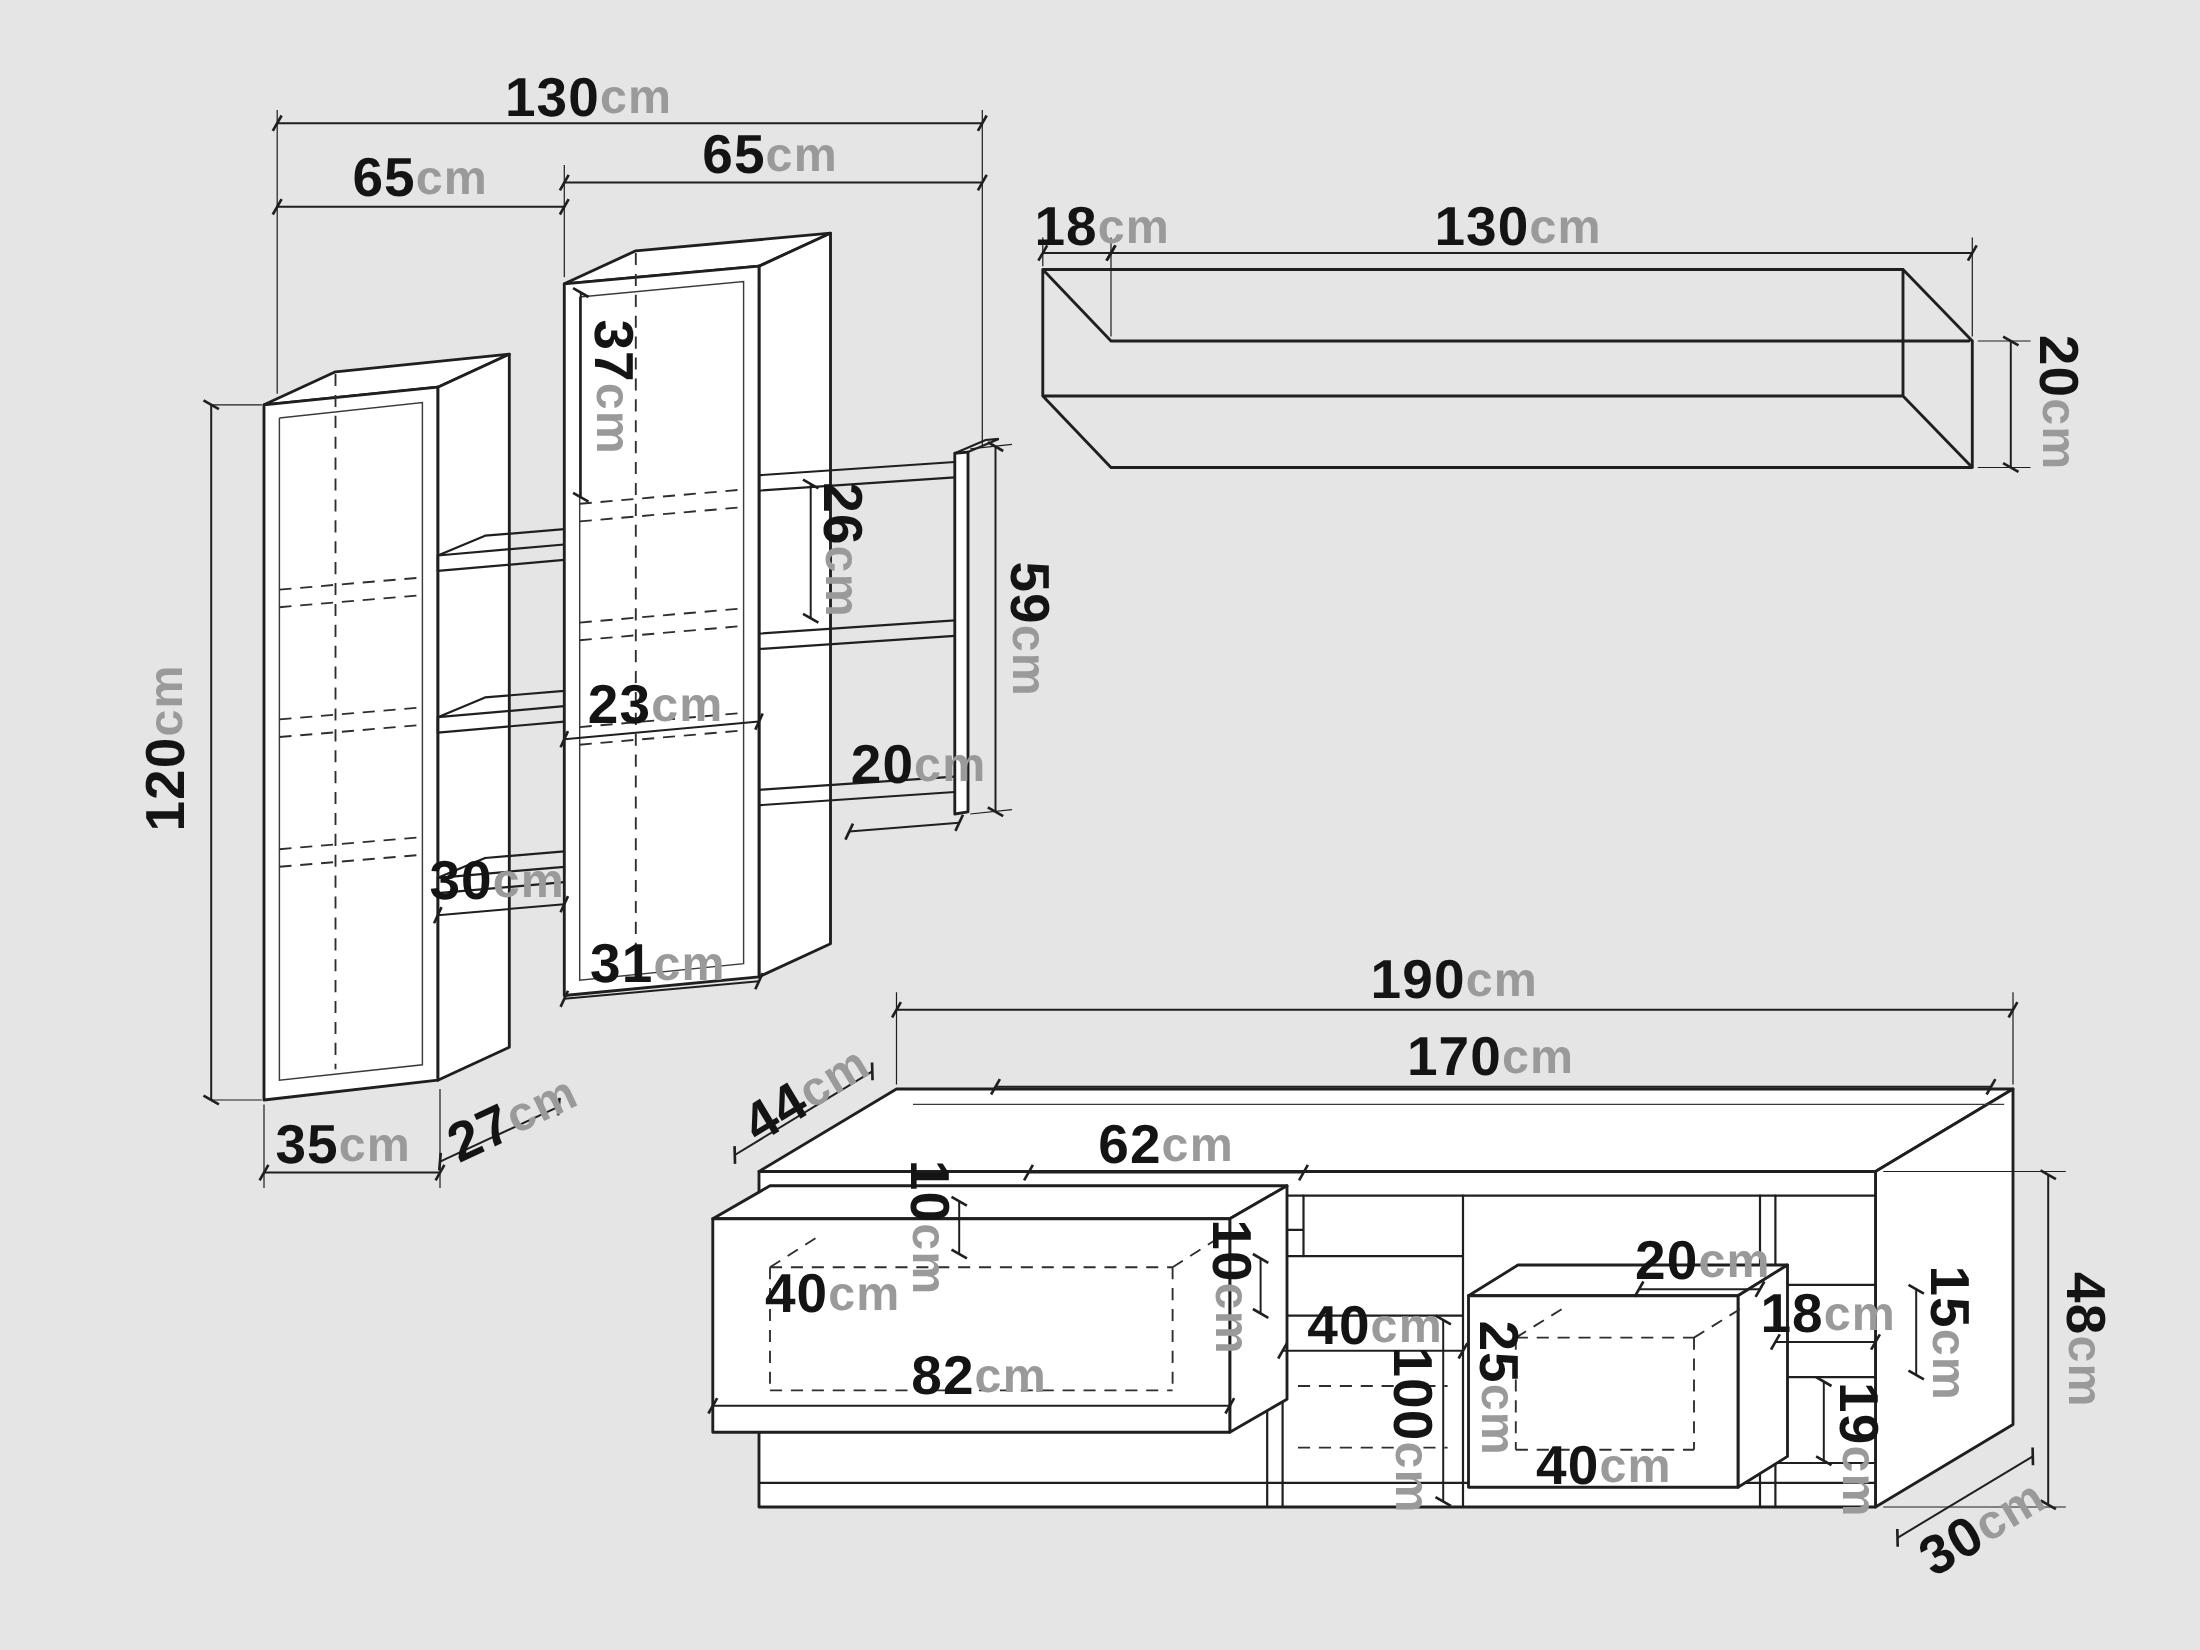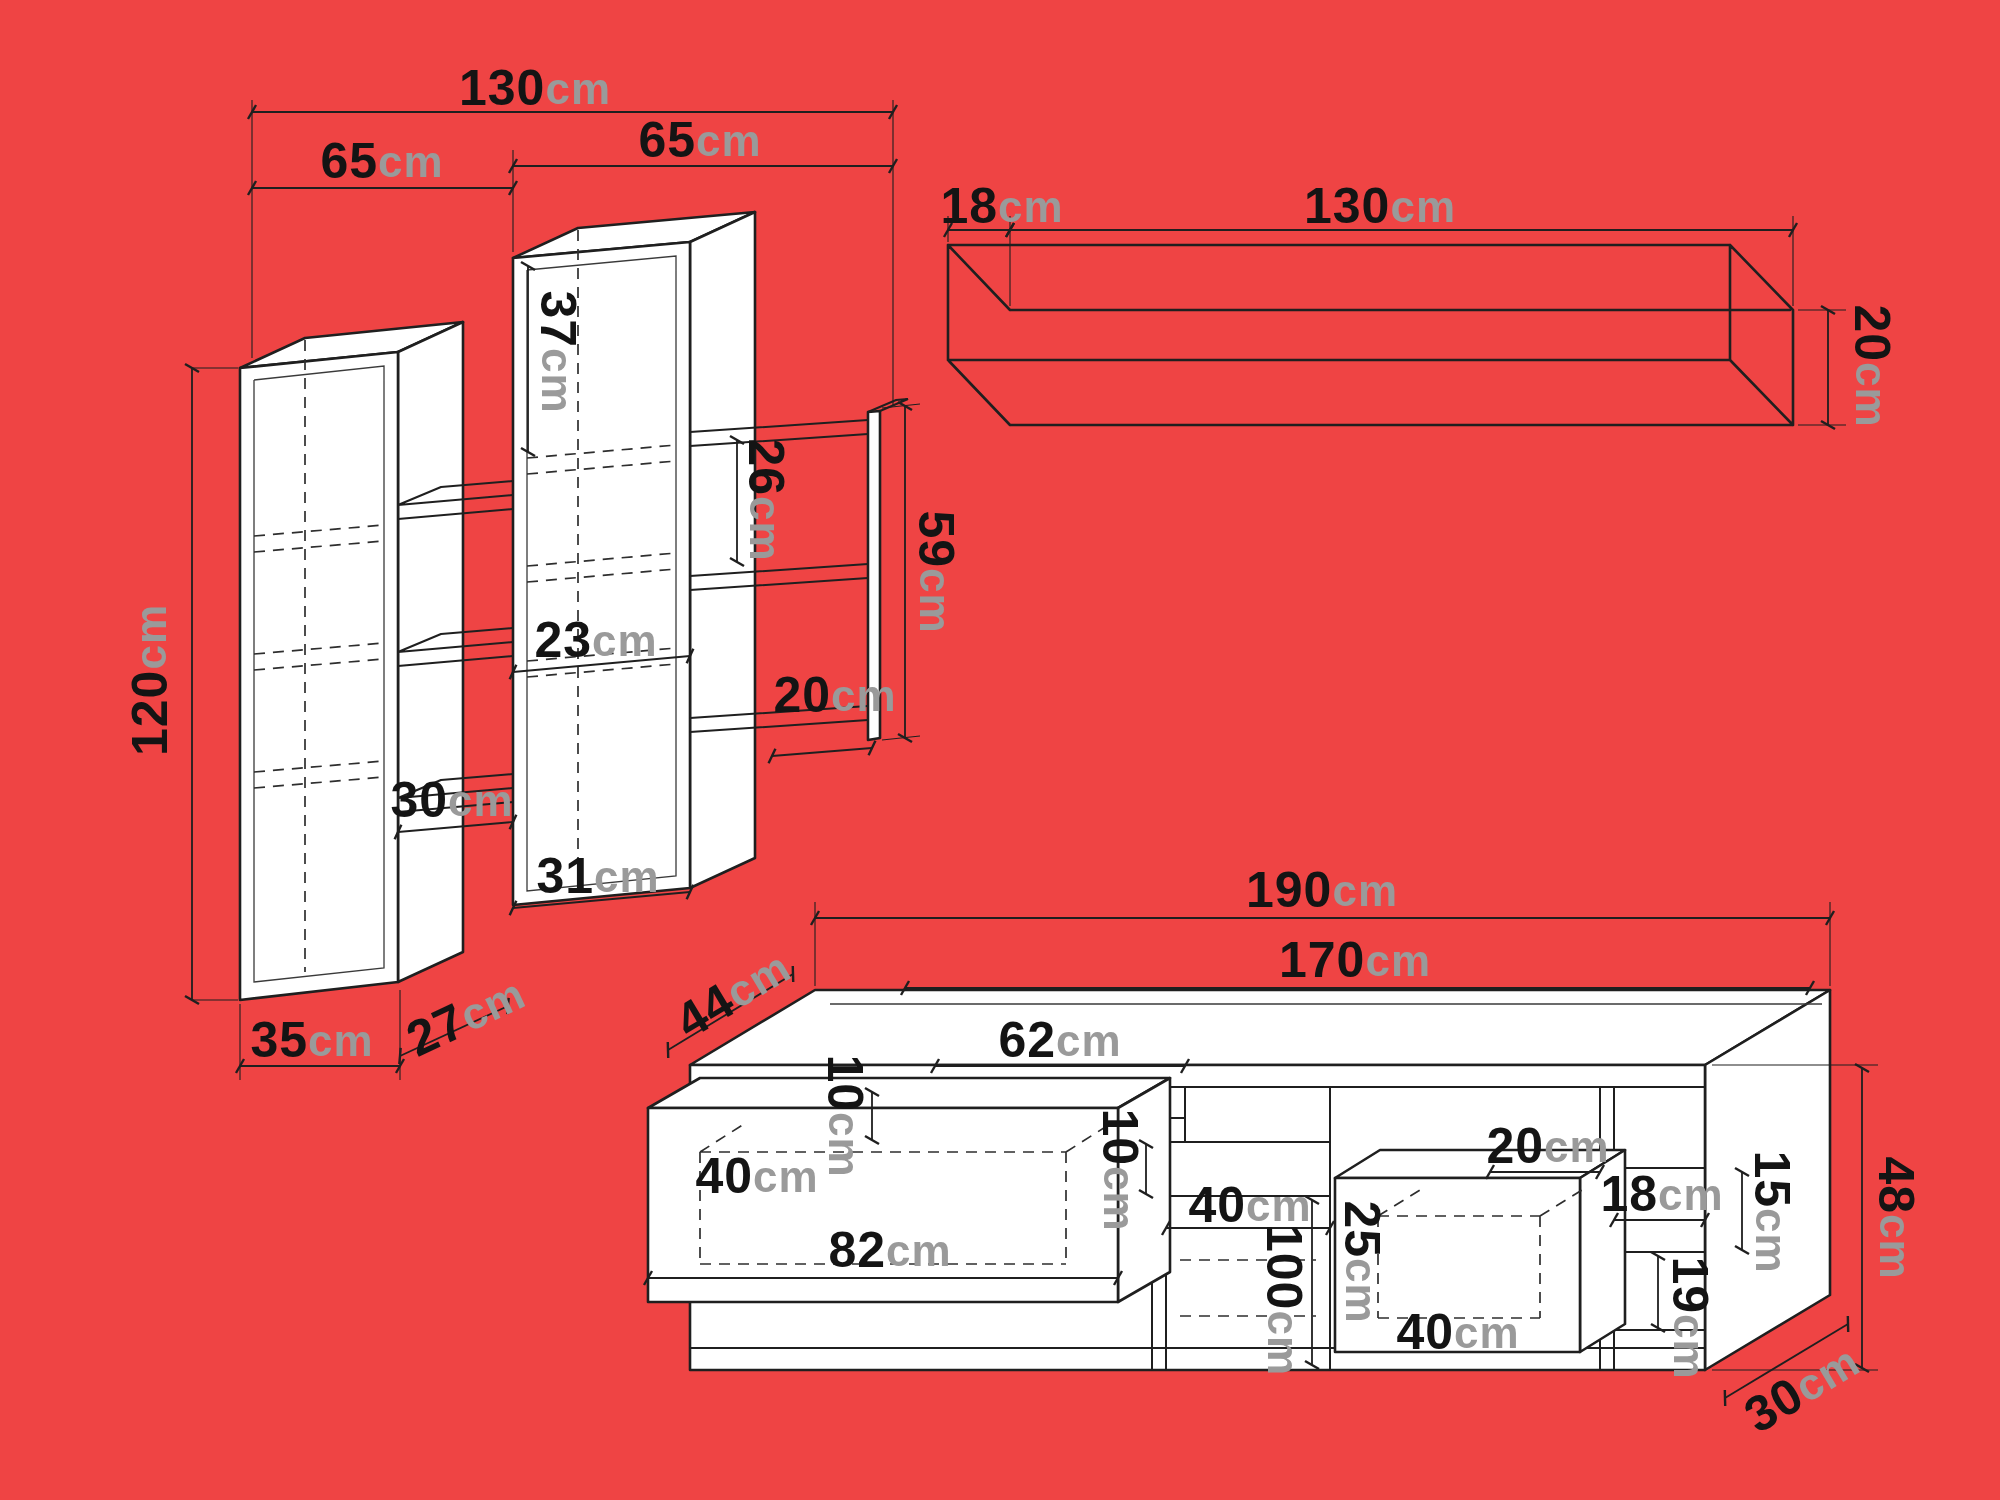--- a/index.html
+++ b/index.html
@@ -1,19 +1,19 @@
 <!DOCTYPE html>
 <html><head>
 <meta charset="utf-8">
 <style>
   html,body { margin:0; padding:0; background:#ffffff; }
   .page {
     position:relative;
     width:2000px; height:1500px;
-    background:#ef4444;
+    background:#e5e5e5;
     font-family:"Liberation Sans", sans-serif;
     overflow:hidden;
   }
   svg { position:absolute; left:0; top:0; }
 
   
   .face    { fill:#ffffff; stroke:#1f1f1f; stroke-width:2.6; stroke-linejoin:round; }
   .outline { fill:none;    stroke:#1f1f1f; stroke-width:2.6; stroke-linejoin:round; stroke-linecap:round; }
   .inner   { fill:none;    stroke:#1f1f1f; stroke-width:2;   stroke-linecap:round; }
   .thin    { fill:none;    stroke:#3a3a3a; stroke-width:1.3; }

